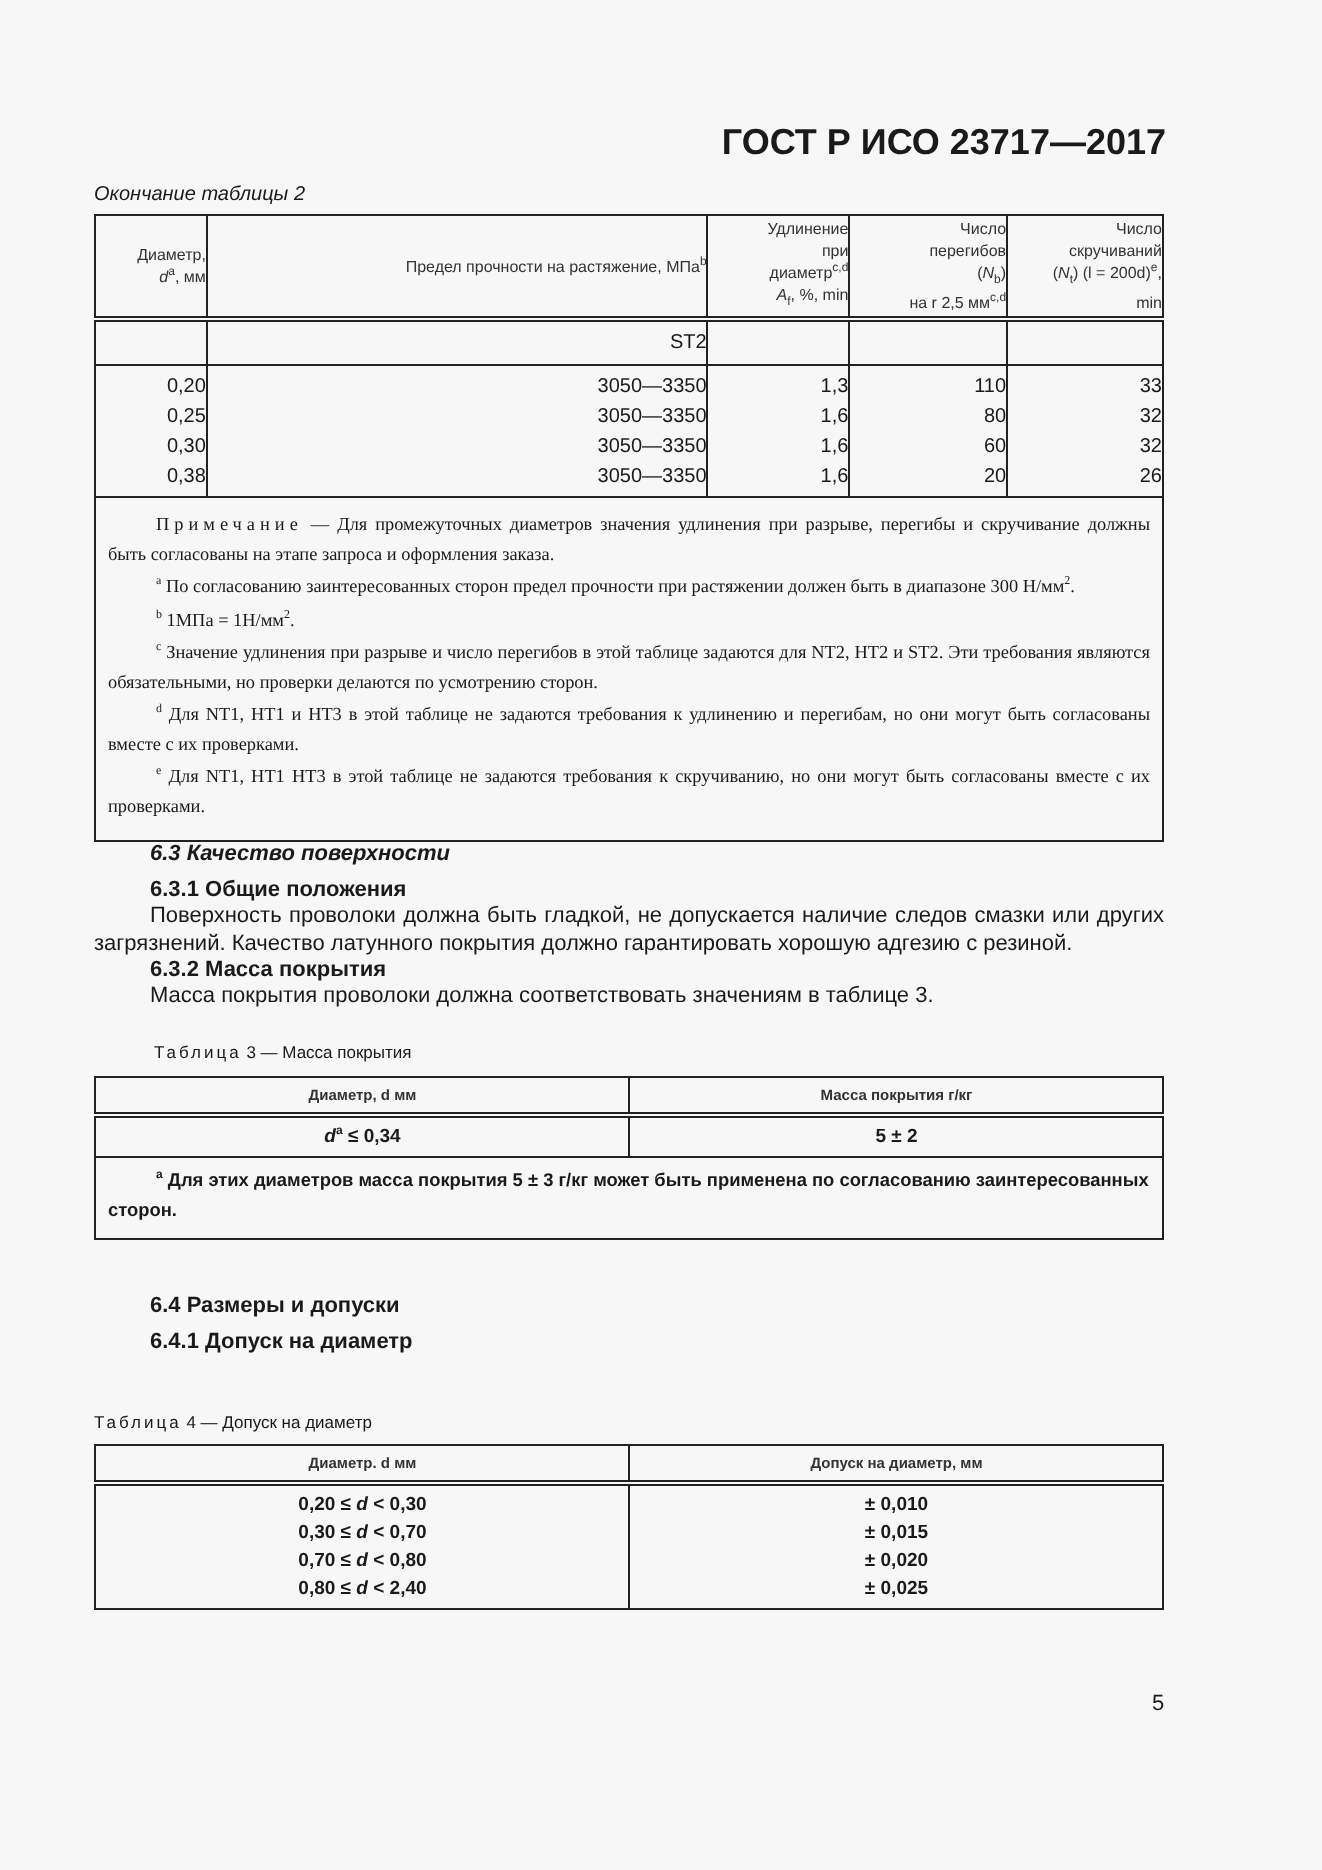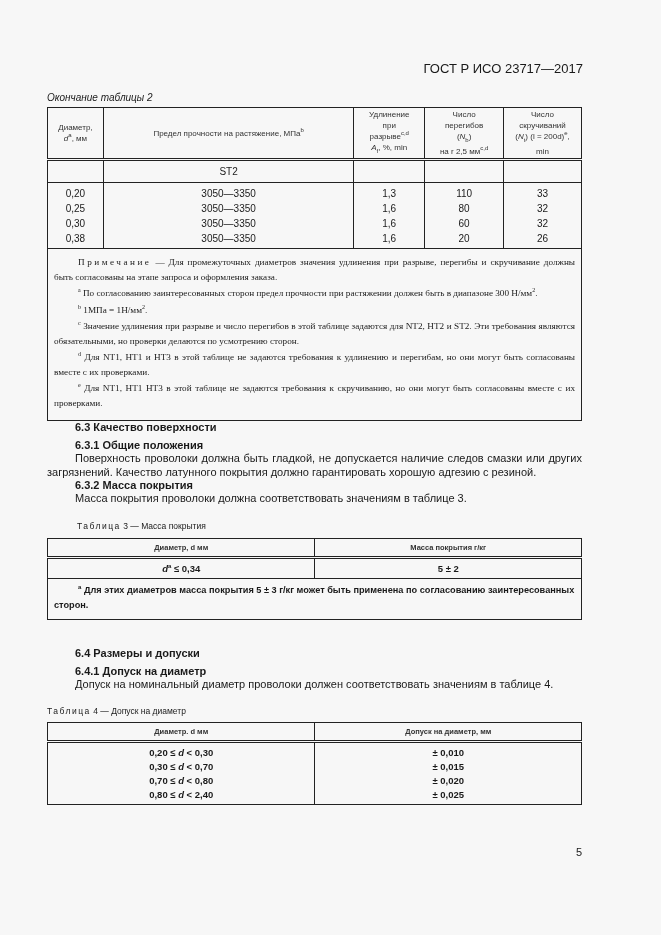--- a/index.html
+++ b/index.html
@@ -7,32 +7,32 @@
     width: 661px; height: 935px;
     background: #f7f7f7;
     font-family: "Liberation Sans", sans-serif;
     color: #1a1a1a;
     position: relative;
     overflow: hidden;
   }
   .abs { position: absolute; }
   .doc-code {
     top: 61px; right: 78px;
-    font-weight: normal; font-size: 13px;
+    font-weight: bold; font-size: 18px;
   }
   .cont-label {
     top: 92px; left: 47px;
     font-style: italic; font-size: 10px;
   }
   table { border-collapse: collapse; }
   .t2 {
     top: 107px; left: 47px; width: 535px;
     font-size: 9.5px;
   }
-  .t2 td, .t2 th { border-left: 1.3px solid #222; border-right: 1.3px solid #222; padding: 0; text-align: center; font-weight: normal; }
+  .t2 td, .t2 th { border-left: 1.3px solid #222; border-right: 1.3px solid #222; padding: 0; text-align: right; font-weight: normal; }
   .t2 { border: 1.3px solid #222; }
   .t2 thead th { height: 50px; font-size: 8px; line-height: 11px; vertical-align: middle; color: #333; }
   .t2 thead tr { border-bottom: 3px double #222; }
   .t2 .grade-row td { height: 21px; border-bottom: 1.3px solid #222; font-size: 10px; }
   .t2 tbody.data td { height: 15px; font-size: 10px; }
   .t2 tbody.data tr:first-child td { padding-top: 3px; }
   .t2 tbody.data tr:last-child td { padding-bottom: 2px; }
   .t2 .notes-cell { text-align: left; padding: 6px 6px 8px 6px; font-size: 9.2px; line-height: 14.5px; border-top: 1.3px solid #222; }
   .notes-cell p { margin: 0 0 2px 0; text-indent: 24px; text-align: justify; font-family: Liberation Serif, serif; }
   .spaced { letter-spacing: 2.5px; }
@@ -73,21 +73,21 @@
       <th>
         <span>Диаметр,</span><br>
         <i>d</i><sup>a</sup><span>, мм</span>
       </th>
       <th>
         <span>Предел прочности на растяжение, МПа</span><sup>b</sup>
       </th>
       <th>
         <span>Удлинение</span><br>
         <span>при</span><br>
-        <span>разрыве</span><sup>c,d</sup><br>
+        <span>диаметр</span><sup>c,d</sup><br>
         <i>A</i><sub style="font-size:6px">f</sub><span>, %, min</span>
       </th>
       <th>
         <span>Число</span><br>
         <span>перегибов</span><br>
         (<i>N</i><sub style="font-size:6px">b</sub>)<br>
         <span>на r 2,5 мм</span><sup>c,d</sup>
       </th>
       <th>
         <span>Число</span><br>
@@ -144,21 +144,21 @@
         <p><sup>b</sup><span> 1МПа = 1Н/мм</span><sup>2</sup><span>.</span></p>
         <p><sup>c</sup><span> Значение удлинения при разрыве и число перегибов в этой таблице задаются для NT2, HT2 и ST2. Эти требования являются обязательными, но проверки делаются по усмотрению сторон.</span></p>
         <p><sup>d</sup><span> Для NT1, HT1 и HT3 в этой таблице не задаются требования к удлинению и перегибам, но они могут быть согласованы вместе с их проверками.</span></p>
         <p><sup>e</sup><span> Для NT1, HT1 HT3 в этой таблице не задаются требования к скручиванию, но они могут быть согласованы вместе с их проверками.</span></p>
       </td>
     </tr>
   </tbody>
 </table>
 
 <div class="abs section" style="top:421px;">
-  <div class="h" style="margin-bottom:6px;">6.3 Качество поверхности</div>
+  <div class="h" style="margin-bottom:6px;font-style:italic;">6.3 Качество поверхности</div>
   <div class="h">6.3.1 Общие положения</div>
   <div class="para">Поверхность проволоки должна быть гладкой, не допускается наличие следов смазки или других загрязнений. Качество латунного покрытия должно гарантировать хорошую адгезию с резиной.</div>
   <div class="h">6.3.2 Масса покрытия</div>
   <div class="para">Масса покрытия проволоки должна соответствовать значениям в таблице 3.</div>
 </div>
 
 <div class="abs tcap" style="top:521px;margin-left:30px;">
   <span class="spaced" style="letter-spacing:1.5px">Таблица</span><span> 3 — Масса покрытия</span>
 </div>
 
@@ -184,21 +184,20 @@
       <td colspan="2" class="fn-cell">
         <p><sup>a</sup><span> Для этих диаметров масса покрытия 5 ± 3 г/кг может быть применена по согласованию заинтересованных сторон.</span></p>
       </td>
     </tr>
   </tbody>
 </table>
 
 <div class="abs section" style="top:647px;">
   <div class="h" style="margin-bottom:6px;">6.4 Размеры и допуски</div>
   <div class="h">6.4.1 Допуск на диаметр</div>
-  <div class="para">Допуск на номинальный диаметр проволоки должен соответствовать значениям в таблице 4.</div>
 </div>
 
 <div class="abs tcap" style="top:706px;">
   <span class="spaced" style="letter-spacing:1.5px">Таблица</span><span> 4 — Допуск на диаметр</span>
 </div>
 
 <table class="abs t4" style="top:722px;">
   <colgroup>
       <col style="width:268px">
       <col style="width:267px">

